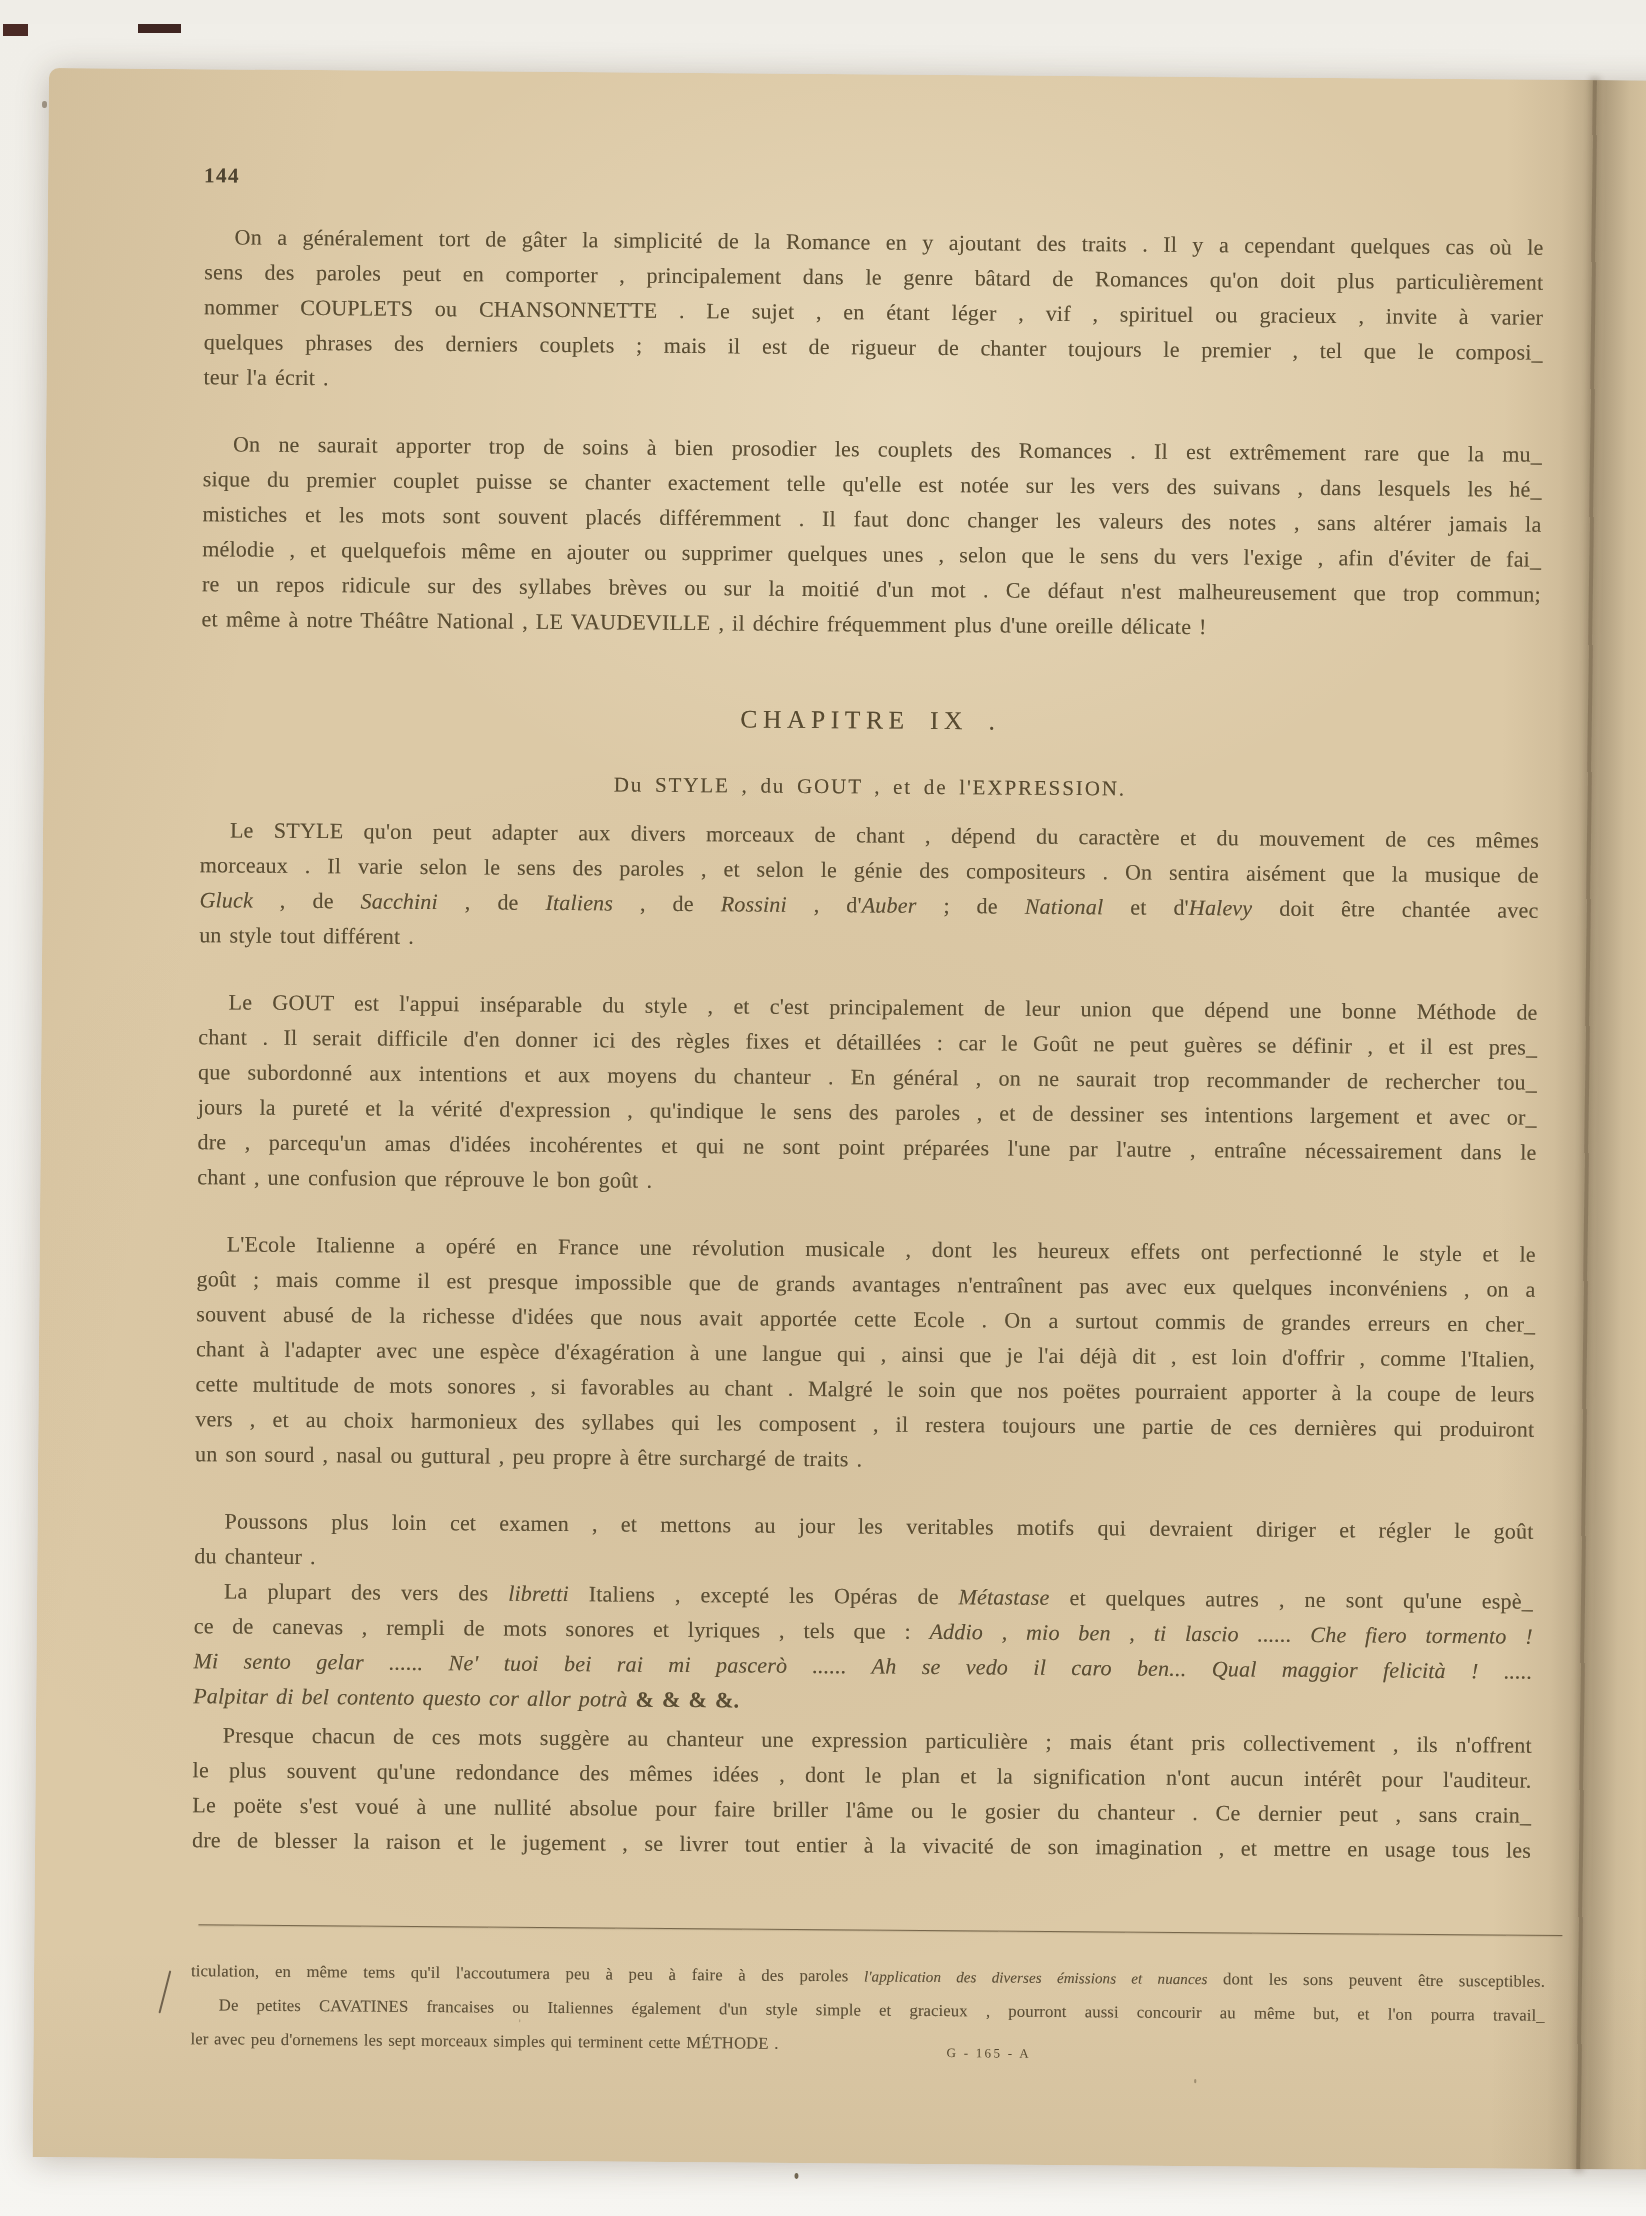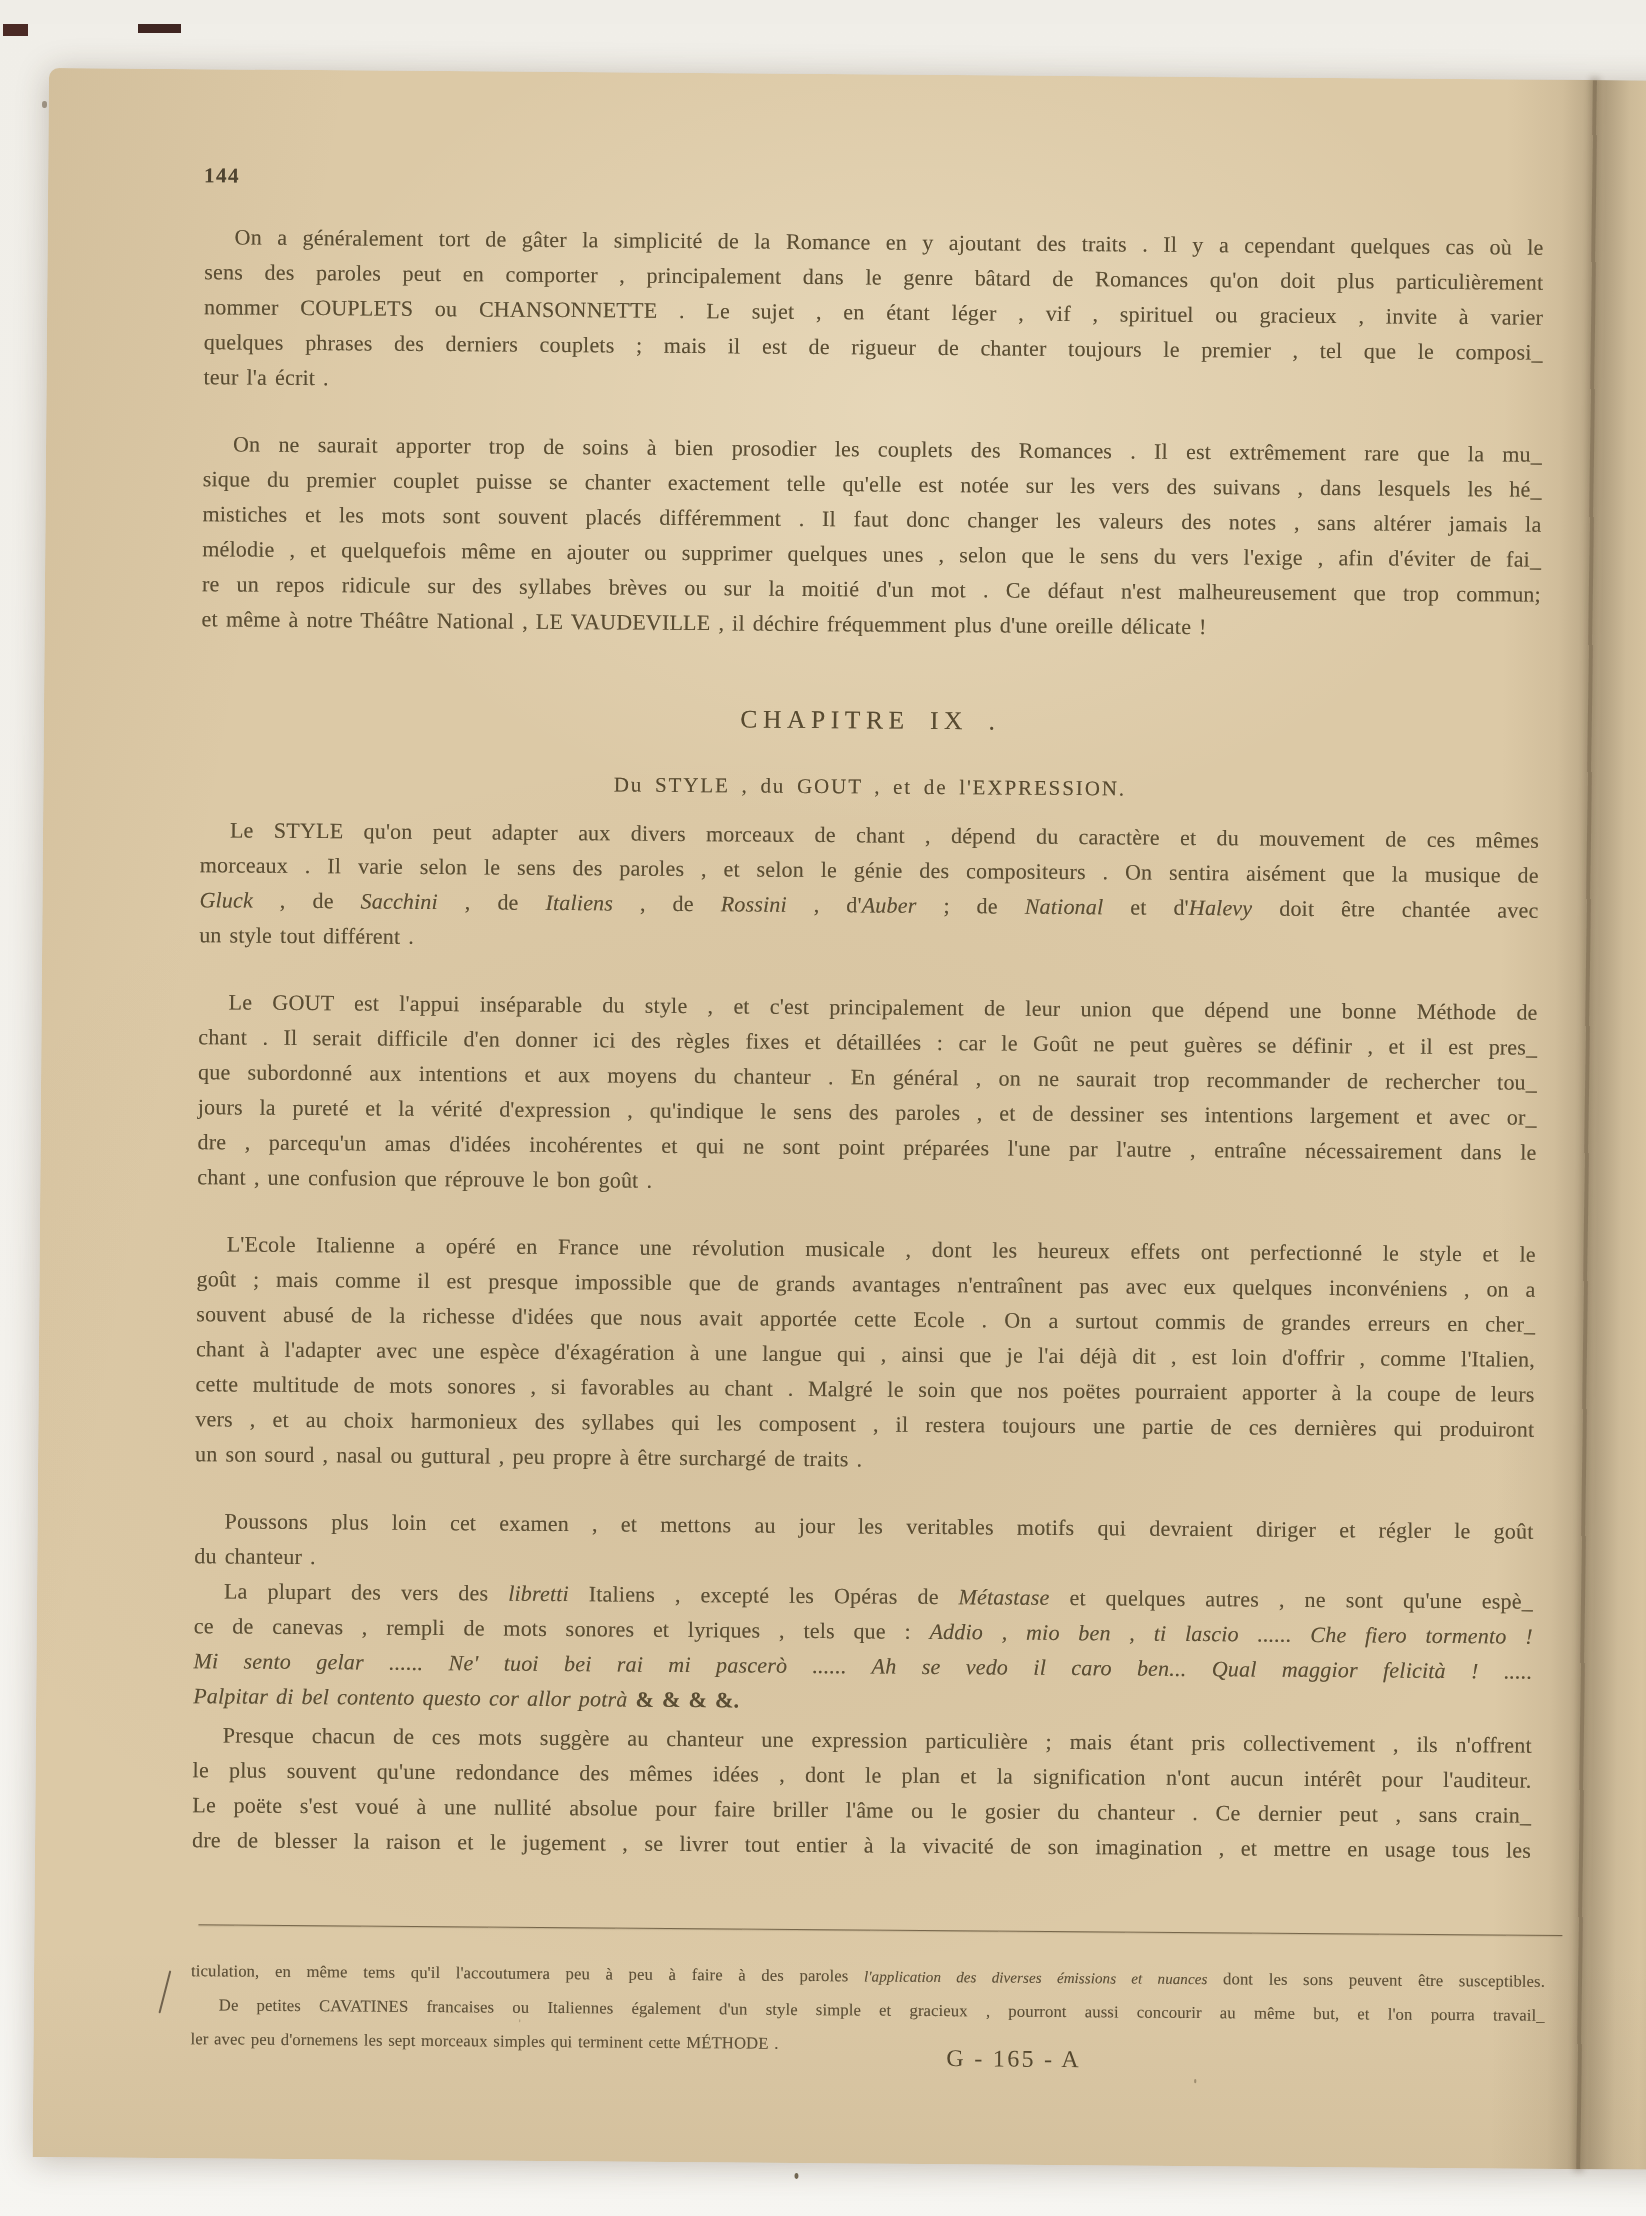--- a/index.html
+++ b/index.html
@@ -40,21 +40,21 @@
       letter-spacing:5.6px;word-spacing:8.3px;color:#584b31;}
   .h2{margin-top:32px;text-align:center;font-size:21px;line-height:35px;
       letter-spacing:1.9px;word-spacing:4.6px;color:#584b31;}
   .rule{position:absolute;left:164px;top:1855px;width:1364px;height:1.4px;
       background:rgba(92,78,52,.8);box-shadow:0 0.9px 0.9px rgba(92,78,52,.25);}
   .footnote{position:absolute;left:157px;top:1885px;width:1354px;
       font-size:16.7px;line-height:34px;color:#5d5038;letter-spacing:0.1px;word-spacing:1.4px;
       text-shadow:0 0 0.5px rgba(93,80,56,.4);}
   .footnote .line.ind{text-indent:28px;}
   .footnote .it{font-size:.9em;}
-  .printmark{position:absolute;left:913px;top:1970px;font-size:24px;
+  .printmark{position:absolute;left:913px;top:1970px;font-size:13px;
       letter-spacing:2.3px;color:#55482f;}
   
   .inkmark{position:absolute;left:130px;top:1901px;width:2.3px;height:44px;
       background:#4c4030;transform:rotate(14deg);border-radius:1.4px;opacity:.75;}
   .a1{position:absolute;left:2.8px;top:0;width:25px;height:12px;background:#39140f;opacity:.9;}
   .a2{position:absolute;left:138px;top:0;width:43px;height:9.3px;background:#2c100c;opacity:.9;}
   .dot1{position:absolute;left:42px;top:77px;width:4.6px;height:6.5px;border-radius:50%;
       background:#6a5a43;opacity:.55;}
   .speck{position:absolute;left:762px;top:2099px;width:3.7px;height:5.6px;border-radius:50%;
       background:#54472f;opacity:.8;box-shadow:398px -98px 0 -0.9px rgba(84,71,47,.55),

